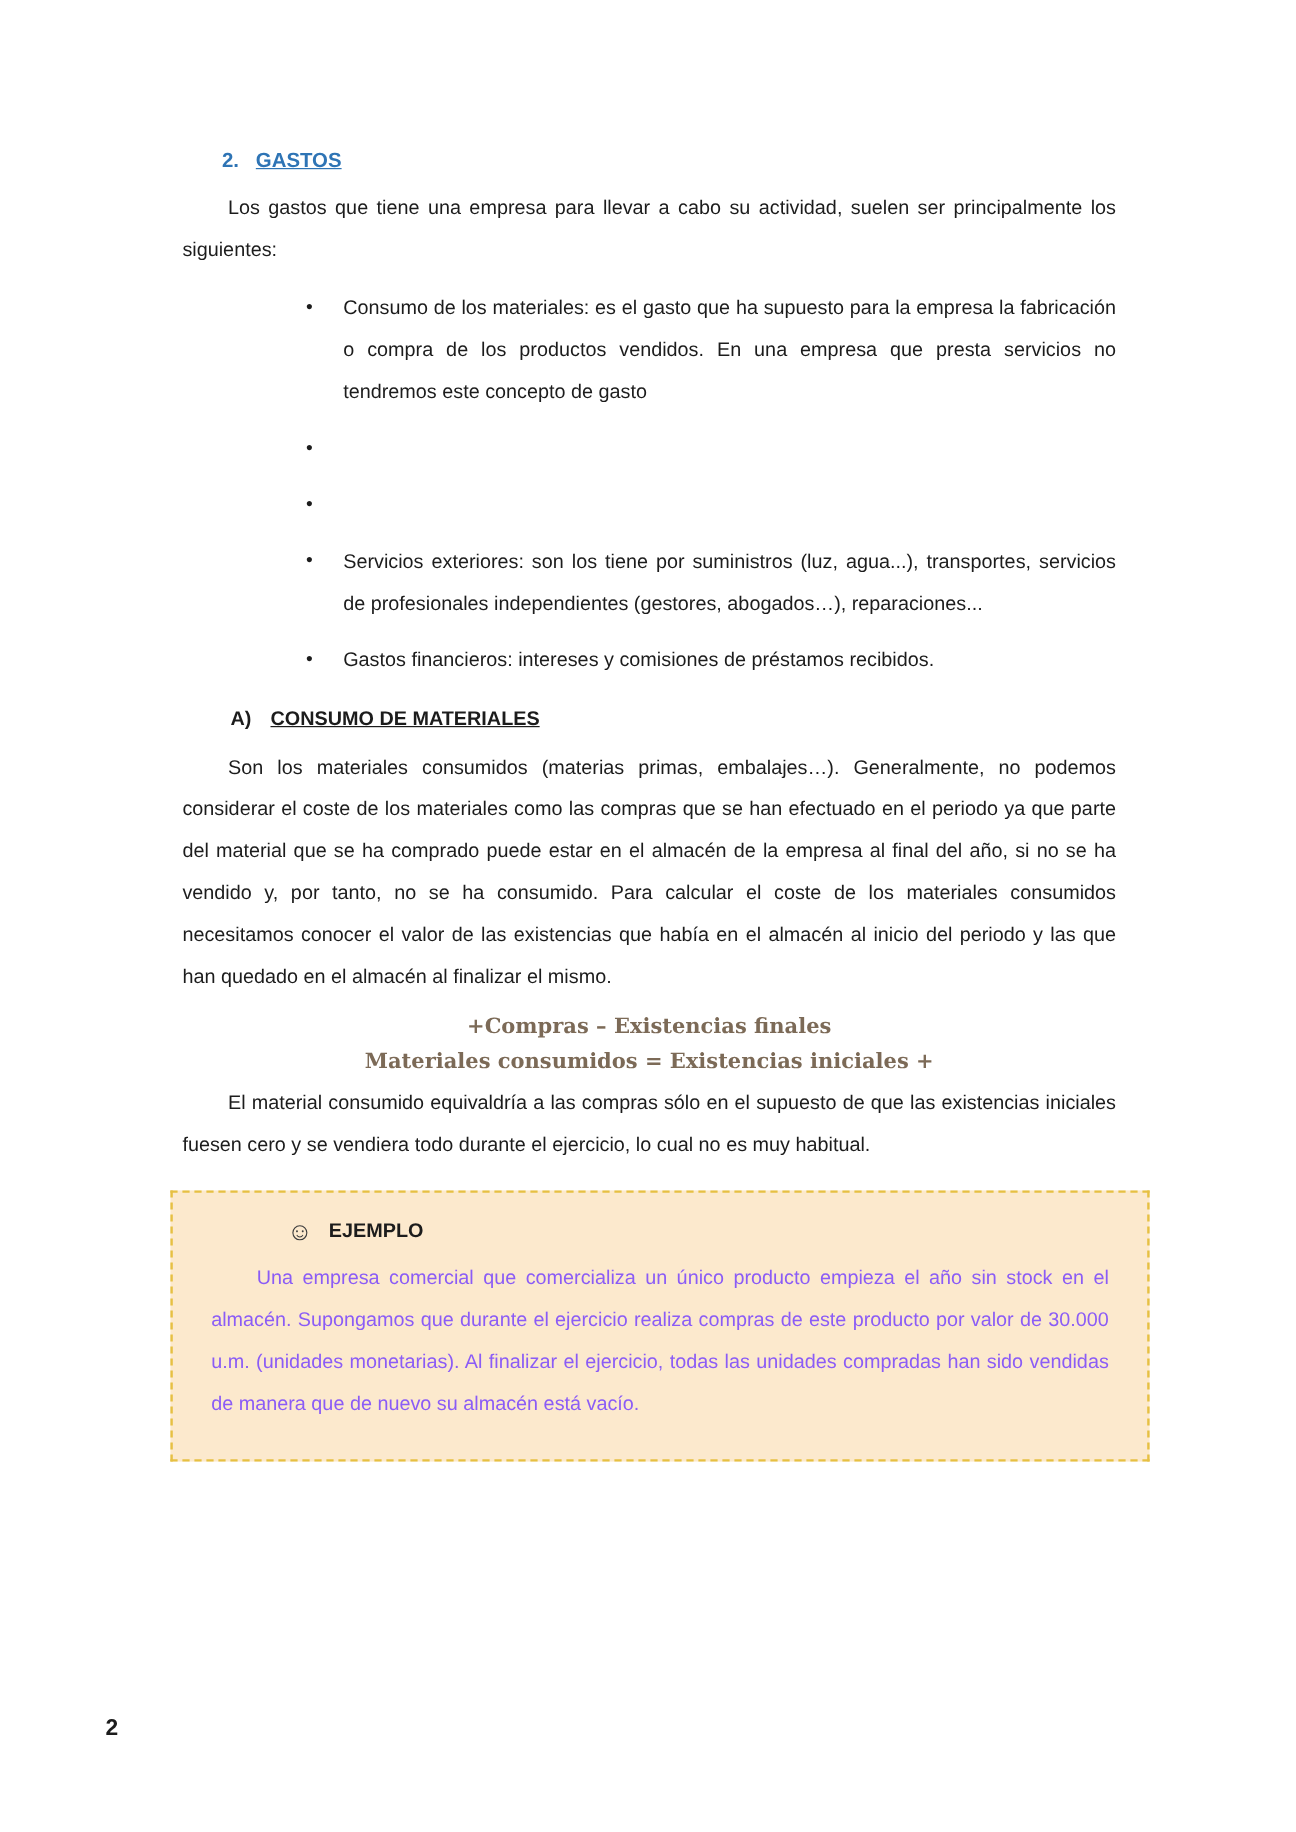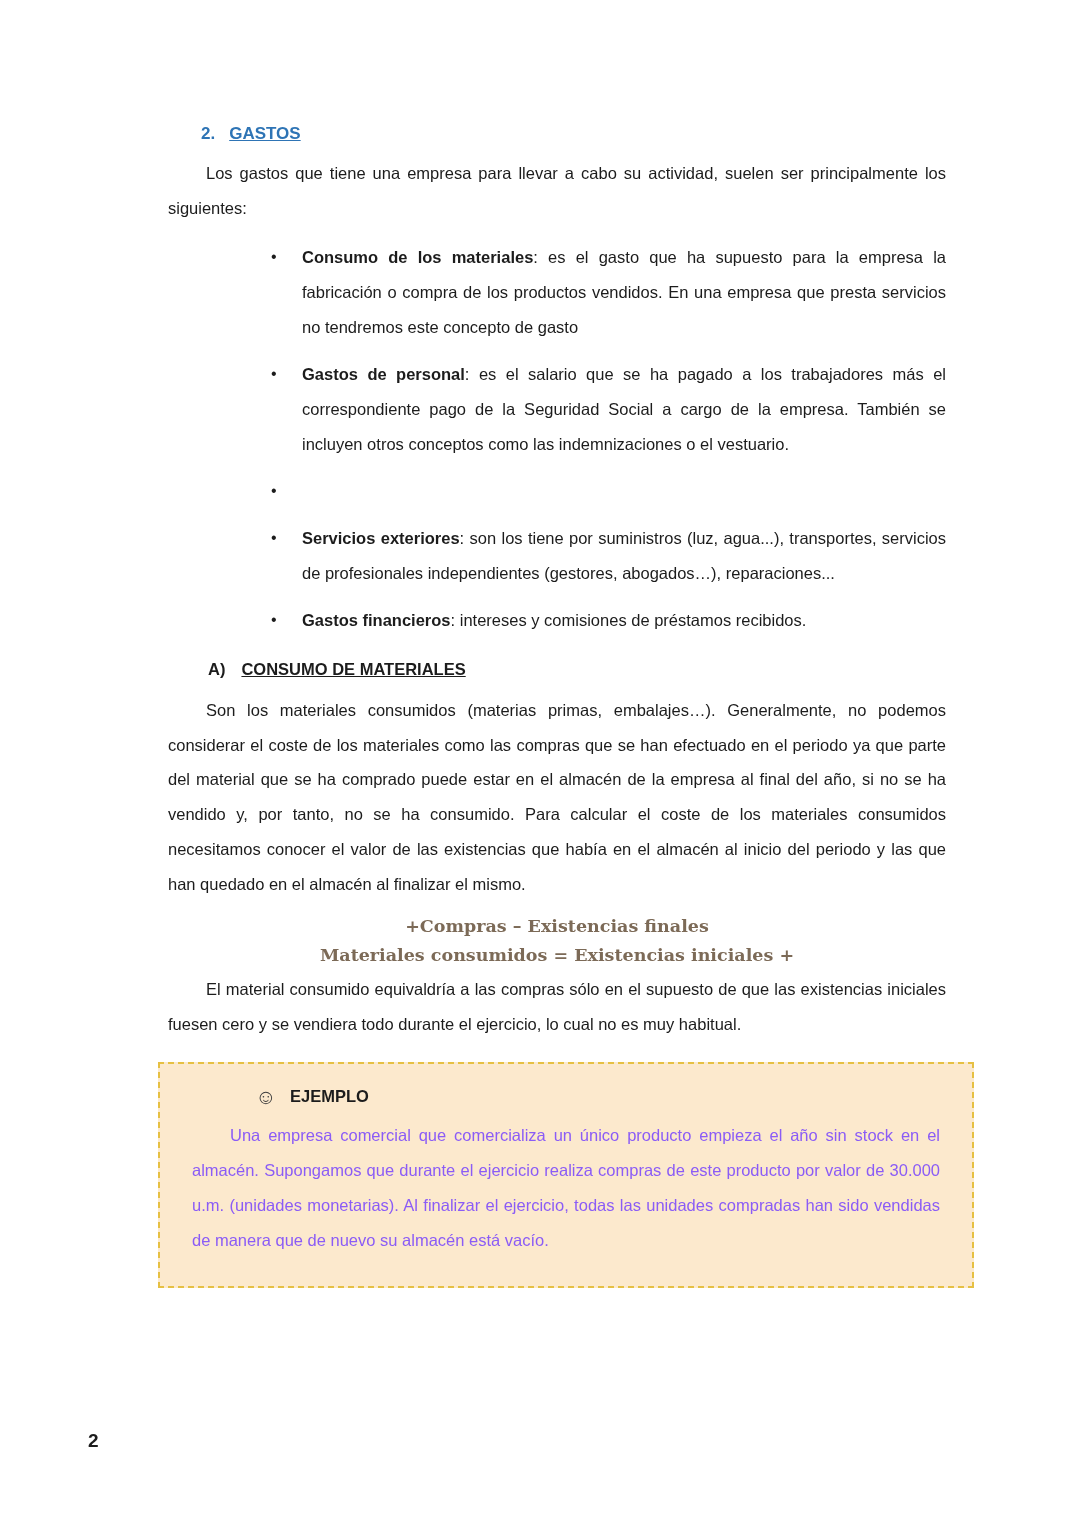--- a/index.html
+++ b/index.html
@@ -6,42 +6,42 @@
   html,body { width:1080px; height:1527px; }
   body {
     background:#ffffff;
     font-family:"Liberation Sans", sans-serif;
     color:#1c1c1c;
     position:relative;
     overflow:hidden;
   }
   .content {
     position:absolute;
-    left:168px;
+    left:152px;
     top:124px;
     width:778px;
   }
   
   .h-section {
     color:#2E74B5;
     font-weight:bold;
     font-size:17px;
     margin-left:33px;
     margin-bottom:12px;
   }
   .h-section .num { margin-right:14px; }
   .h-section .title { text-decoration:underline; }
   
   p.body {
     font-size:16.5px;
     line-height:2.12;
     text-align:justify;
   }
   p.indent { text-indent:38px; }
-  .b { font-weight:bold;margin-top:44px; }
+  .b { font-weight:normal;margin-top:44px; }
   
   .bullets { margin-top:14px; }
   .bullet {
     display:flex;
     padding-left:103px;
     margin-bottom:12px;
   }
   .bullet .dot {
     width:31px;
     flex-shrink:0;
@@ -131,21 +131,20 @@
 
     <div class="bullets">
 
       <div class="bullet">
         <span class="dot">•</span>
         <span class="btext"><span class="b">Consumo de los materiales</span><span>: es el gasto que ha supuesto para la empresa la fabricación o compra de los productos vendidos. En una empresa que presta servicios no tendremos este concepto de gasto</span></span>
       </div>
 
       <div class="bullet">
         <span class="dot">•</span>
-        <span class="btext"><span class="b">Gastos de personal</span><span>: es el salario que se ha pagado a los trabajadores más el correspondiente pago de la Seguridad Social a cargo de la empresa. También se incluyen otros conceptos como las indemnizaciones o el vestuario.</span></span>
       </div>
 
       <div class="bullet">
         <span class="dot">•</span>
       </div>
 
       <div class="bullet">
         <span class="dot">•</span>
         <span class="btext"><span class="b">Servicios exteriores</span><span>: son los tiene por suministros (luz, agua...), transportes, servicios de profesionales independientes (gestores, abogados…), reparaciones...</span></span>
       </div>

